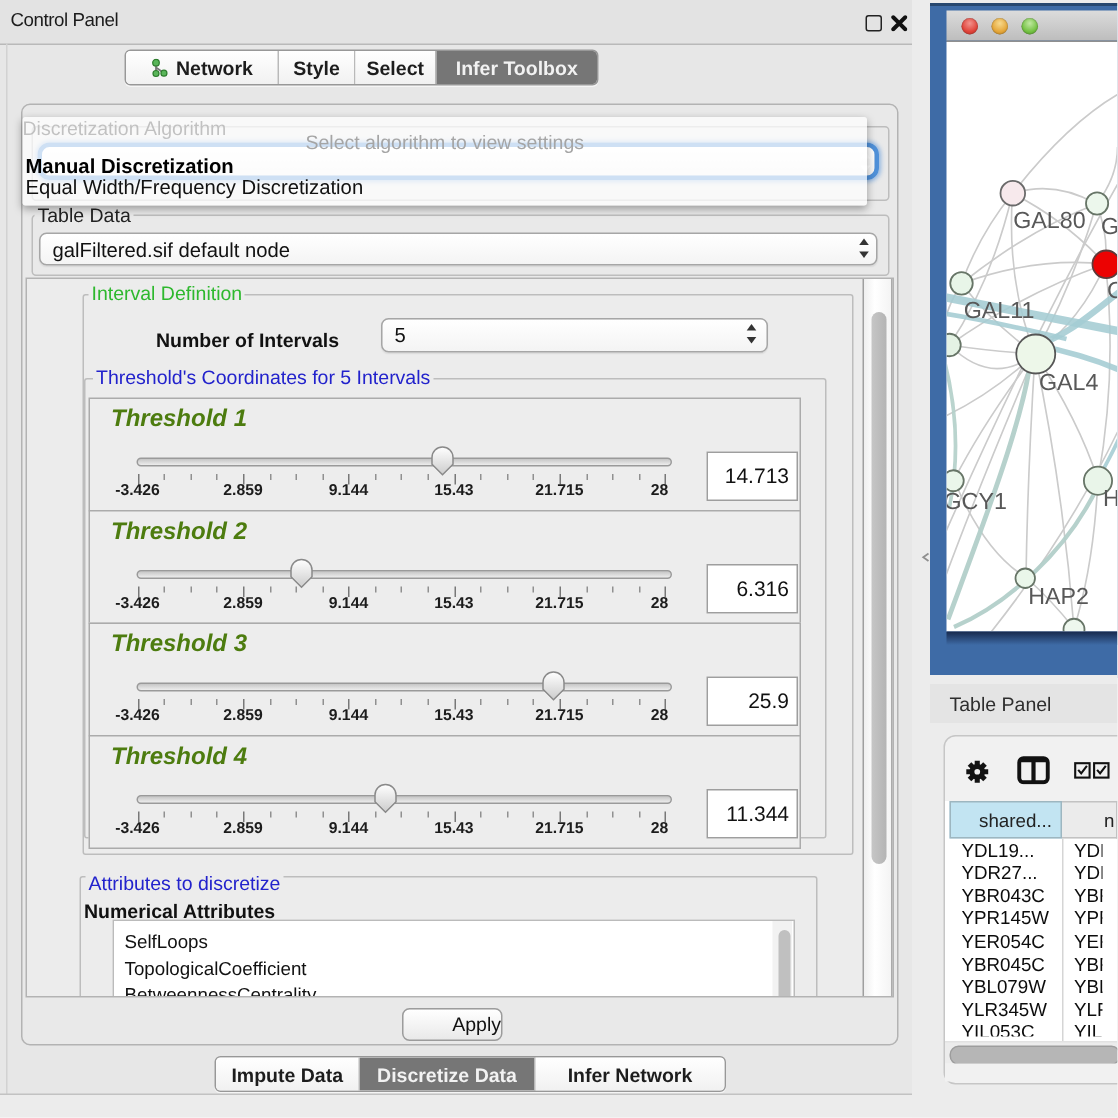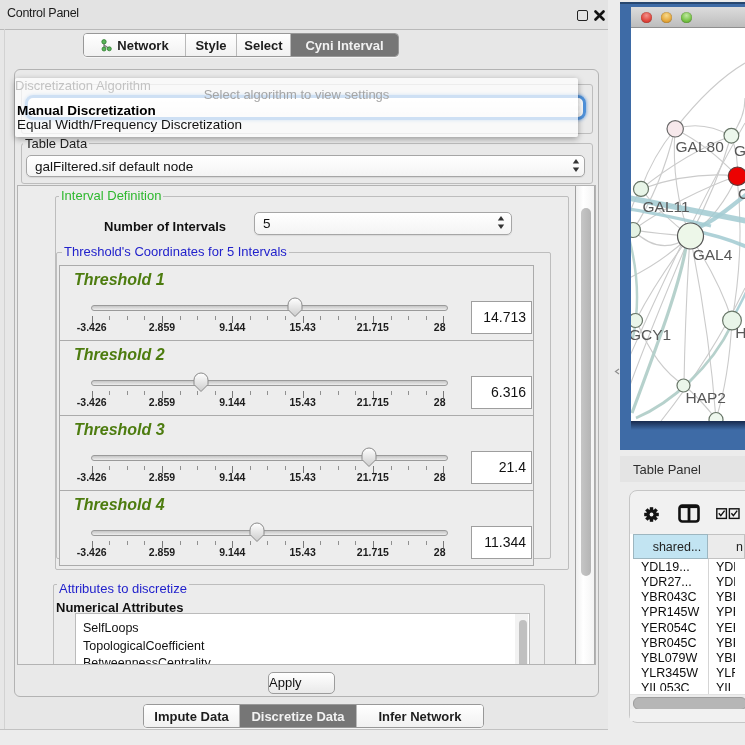--- a/index.html
+++ b/index.html
@@ -41,21 +41,21 @@
 
   <div class="seg" style="left:83px;top:33px;">
     <div style="width:101px;"><svg width="12" height="13" viewBox="0 0 12 13" style="margin-right:5px;">
       <path d="M4 3 L4 10 M4 6 L9 9.5" stroke="#777" stroke-width="1.2" fill="none"></path>
       <circle cx="4" cy="2.8" r="2.2" fill="#59b559" stroke="#2e7d2e" stroke-width=".8"></circle>
       <circle cx="4" cy="10" r="2" fill="#59b559" stroke="#2e7d2e" stroke-width=".8"></circle>
       <circle cx="9.3" cy="9.8" r="2" fill="#59b559" stroke="#2e7d2e" stroke-width=".8"></circle>
     </svg>Network</div>
     <div style="width:50px;">Style</div>
     <div style="width:53px;">Select</div>
-    <div class="sel" style="width:107px;">Cyni Interval</div>
+    <div class="sel" style="width:107px;">Infer Toolbox</div>
   </div>
 
   <div class="abs" style="left:14px;top:69px;width:583px;height:626px;background:#e9e9e9;border:1px solid #b3b3b3;border-radius:6px;"></div>
 
   <div class="grp" style="left:21px;top:84px;width:570px;height:48px;"></div>
   <div class="grptitle" style="left:13px;top:78.5px;color:#222;background:transparent;">Discretization Algorithm</div>
 
   <div class="abs" style="left:25px;top:95px;width:561px;height:25px;border:3px solid #4f90d8;border-radius:8px;box-shadow:0 0 3px 1px rgba(90,150,220,.6);box-sizing:border-box;background:linear-gradient(#ffffff,#f2f2f2);"></div>
   <svg class="abs" style="left:572px;top:100px;" width="10" height="16" viewBox="0 0 10 16">
     <path d="M5 1 L8.4 5.6 L1.6 5.6 Z" fill="#fff"></path>
@@ -210,21 +210,21 @@
 <div class="ticklbl" style="left:379.7px;">28</div>
 <svg class="abs" style="left:301.4px;top:31px;" width="16" height="21" viewBox="0 0 16 21">
 <defs>
             <linearGradient id="thg229" x1="0" y1="0" x2="0" y2="1">
               <stop offset="0" stop-color="#ffffff"></stop>
               <stop offset="1" stop-color="#cccccc"></stop>
             </linearGradient>
           </defs>
 <path d="M1 8 A7 7 0 0 1 15 8 L15 12.5 L8 19.5 L1 12.5 Z" fill="url(#thg229)" stroke="#8a8a8a" stroke-width="1"></path>
         </svg>
-<div class="vbox">21.4</div>
+<div class="vbox">25.9</div>
 </div>
 <div class="tpanel" style="top:304px;">
 <div class="tlabel">Threshold 4</div>
 <div class="track"></div>
 <div class="abs" style="left:31.7px;top:50px;width:1px;height:7px;background:#787878;"></div>
 <div class="abs" style="left:49.3px;top:50px;width:1px;height:4px;background:#909090;"></div>
 <div class="abs" style="left:66.8px;top:50px;width:1px;height:4px;background:#909090;"></div>
 <div class="abs" style="left:84.4px;top:50px;width:1px;height:4px;background:#909090;"></div>
 <div class="abs" style="left:102.0px;top:50px;width:1px;height:7px;background:#787878;"></div>
 <div class="abs" style="left:119.6px;top:50px;width:1px;height:4px;background:#909090;"></div>
@@ -267,21 +267,21 @@
     <div class="abs" style="left:57px;top:427px;width:453px;height:60px;background:#fff;border:1px solid #bbb;"></div>
     <div class="abs" style="left:65px;top:434px;font-size:12.5px;color:#111;line-height:17.5px;">SelfLoops<br>TopologicalCoefficient<br>BetweennessCentrality</div>
     <div class="abs" style="left:497px;top:428px;width:13px;height:58px;background:#f2f2f2;"></div>
     <div class="abs" style="left:501px;top:434px;width:8px;height:52px;background:#c0c0c0;border-radius:4px 4px 0 0;"></div>
   </div>
 
   <div class="abs" style="left:575px;top:186px;width:20px;height:478px;background:linear-gradient(90deg,#efefef,#ffffff 40%,#f4f4f4);border-left:1px solid #9f9f9f;border-right:1px solid #ababab;box-sizing:border-box;"></div>
   <div class="abs" style="left:581px;top:208px;width:10px;height:368px;background:linear-gradient(90deg,#c6c6c6,#b4b4b4);border-radius:5px;"></div>
 
   <div class="abs" style="left:268px;top:672px;width:65px;height:20px;background:linear-gradient(#ffffff,#e9e9e9);
-       border:1px solid #9c9c9c;border-radius:5px;font-size:13px;color:#111;text-align:left;line-height:19px;">Apply</div>
+       border:1px solid #9c9c9c;border-radius:5px;font-size:13px;color:#111;text-align:right;line-height:19px;">Apply</div>
 
   <div class="seg" style="left:143px;top:704px;">
     <div style="width:95px;">Impute Data</div>
     <div class="sel" style="width:116px;">Discretize Data</div>
     <div style="width:126px;">Infer Network</div>
   </div>
   <div class="abs" style="left:0;top:729px;width:616px;height:1px;background:#c2c2c2;"></div>
 
   <div class="abs" style="left:608px;top:0;width:12px;height:745px;background:#ececec;"></div>
   <svg class="abs" style="left:614px;top:368px;" width="6" height="7" viewBox="0 0 6 7">

